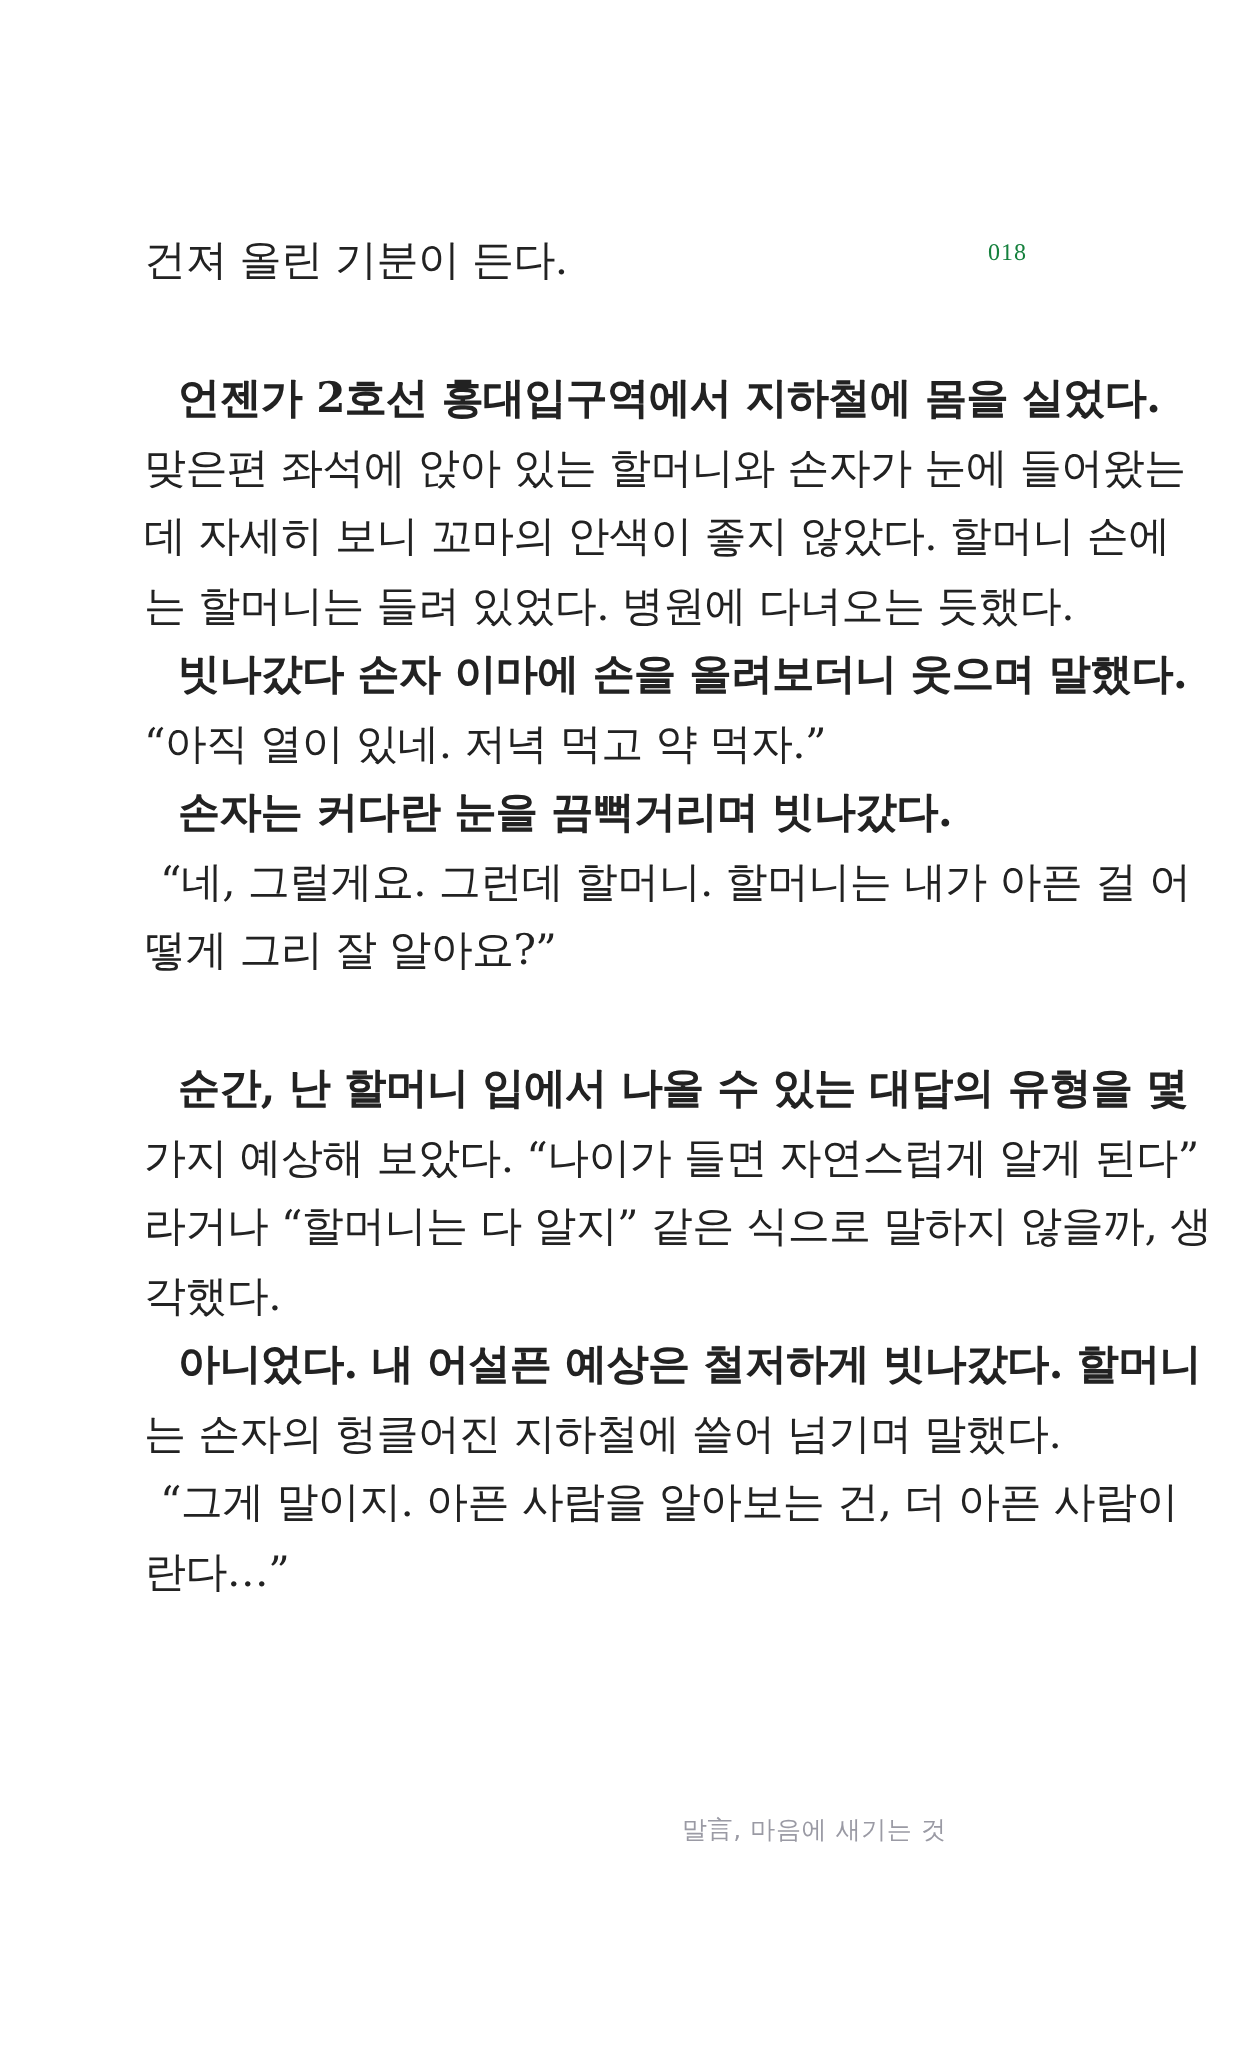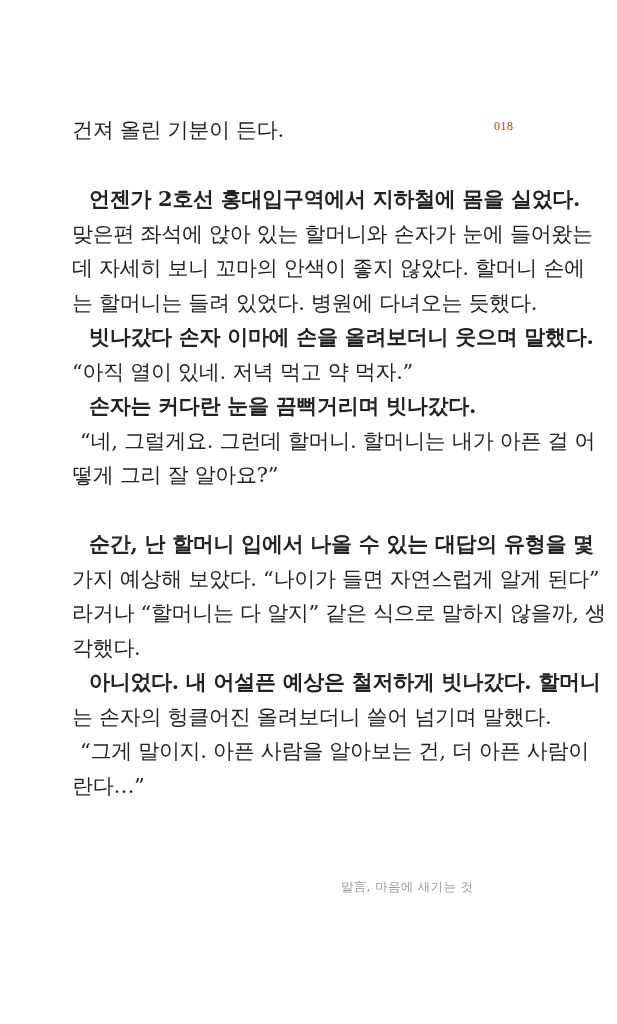--- a/index.html
+++ b/index.html
@@ -1,25 +1,25 @@
 <!DOCTYPE html>
 <html><head>
 <meta charset="utf-8">
 <style>
   html, body { margin: 0; padding: 0; background: #ffffff; }
   body { width: 617px; height: 1024px; position: relative; overflow: hidden;
          font-family: "DejaVu Serif", "Liberation Serif", serif; color: #222222; }
   .page-number { position: absolute; left: 494px; top: 119px; font-size: 12px;
-                 color: #c2410c; font-family: "Liberation Serif", serif; letter-spacing: 0.5px; }
+                 color: #15803d; font-family: "Liberation Serif", serif; letter-spacing: 0.5px; }
   .body-text { position: absolute; left: 72px; top: 113px; width: 400px; }
   .line { font-size: 21px; line-height: 34.5px; height: 34.5px; white-space: nowrap;
           letter-spacing: -0.3px; }
   .indent { padding-left: 17px; font-weight: bold; }
   .gap { height: 34.5px; }
-  .footer { position: absolute; left: 341px; top: 879px; font-size: 12.5px; color: #9a9aa4;
+  .footer { position: absolute; left: 341px; top: 907px; font-size: 12.5px; color: #9a9aa4;
             font-family: "DejaVu Sans", sans-serif; letter-spacing: 0.3px; }
 </style>
 </head>
 <body>
 
 <div class="page-number">018</div>
 
 <div class="body-text">
   <div class="line">건져 올린 기분이 든다.</div>
   <div class="gap"></div>
@@ -31,18 +31,18 @@
   <div class="line">“아직 열이 있네. 저녁 먹고 약 먹자.”</div>
   <div class="line indent">손자는 커다란 눈을 끔뻑거리며 빗나갔다.</div>
   <div class="line" style="padding-left:8px">“네, 그럴게요. 그런데 할머니. 할머니는 내가 아픈 걸 어</div>
   <div class="line">떻게 그리 잘 알아요?”</div>
   <div class="gap"></div>
   <div class="line indent">순간, 난 할머니 입에서 나올 수 있는 대답의 유형을 몇</div>
   <div class="line">가지 예상해 보았다. “나이가 들면 자연스럽게 알게 된다”</div>
   <div class="line">라거나 “할머니는 다 알지” 같은 식으로 말하지 않을까, 생</div>
   <div class="line">각했다.</div>
   <div class="line indent">아니었다. 내 어설픈 예상은 철저하게 빗나갔다. 할머니</div>
-  <div class="line">는 손자의 헝클어진 올려보더니 쓸어 넘기며 말했다.</div>
+  <div class="line">는 손자의 헝클어진 지하철에 쓸어 넘기며 말했다.</div>
   <div class="line" style="padding-left:8px">“그게 말이지. 아픈 사람을 알아보는 건, 더 아픈 사람이</div>
   <div class="line">란다…”</div>
 </div>
 
 <div class="footer">말言, 마음에 새기는 것</div>
 
 </body></html>

